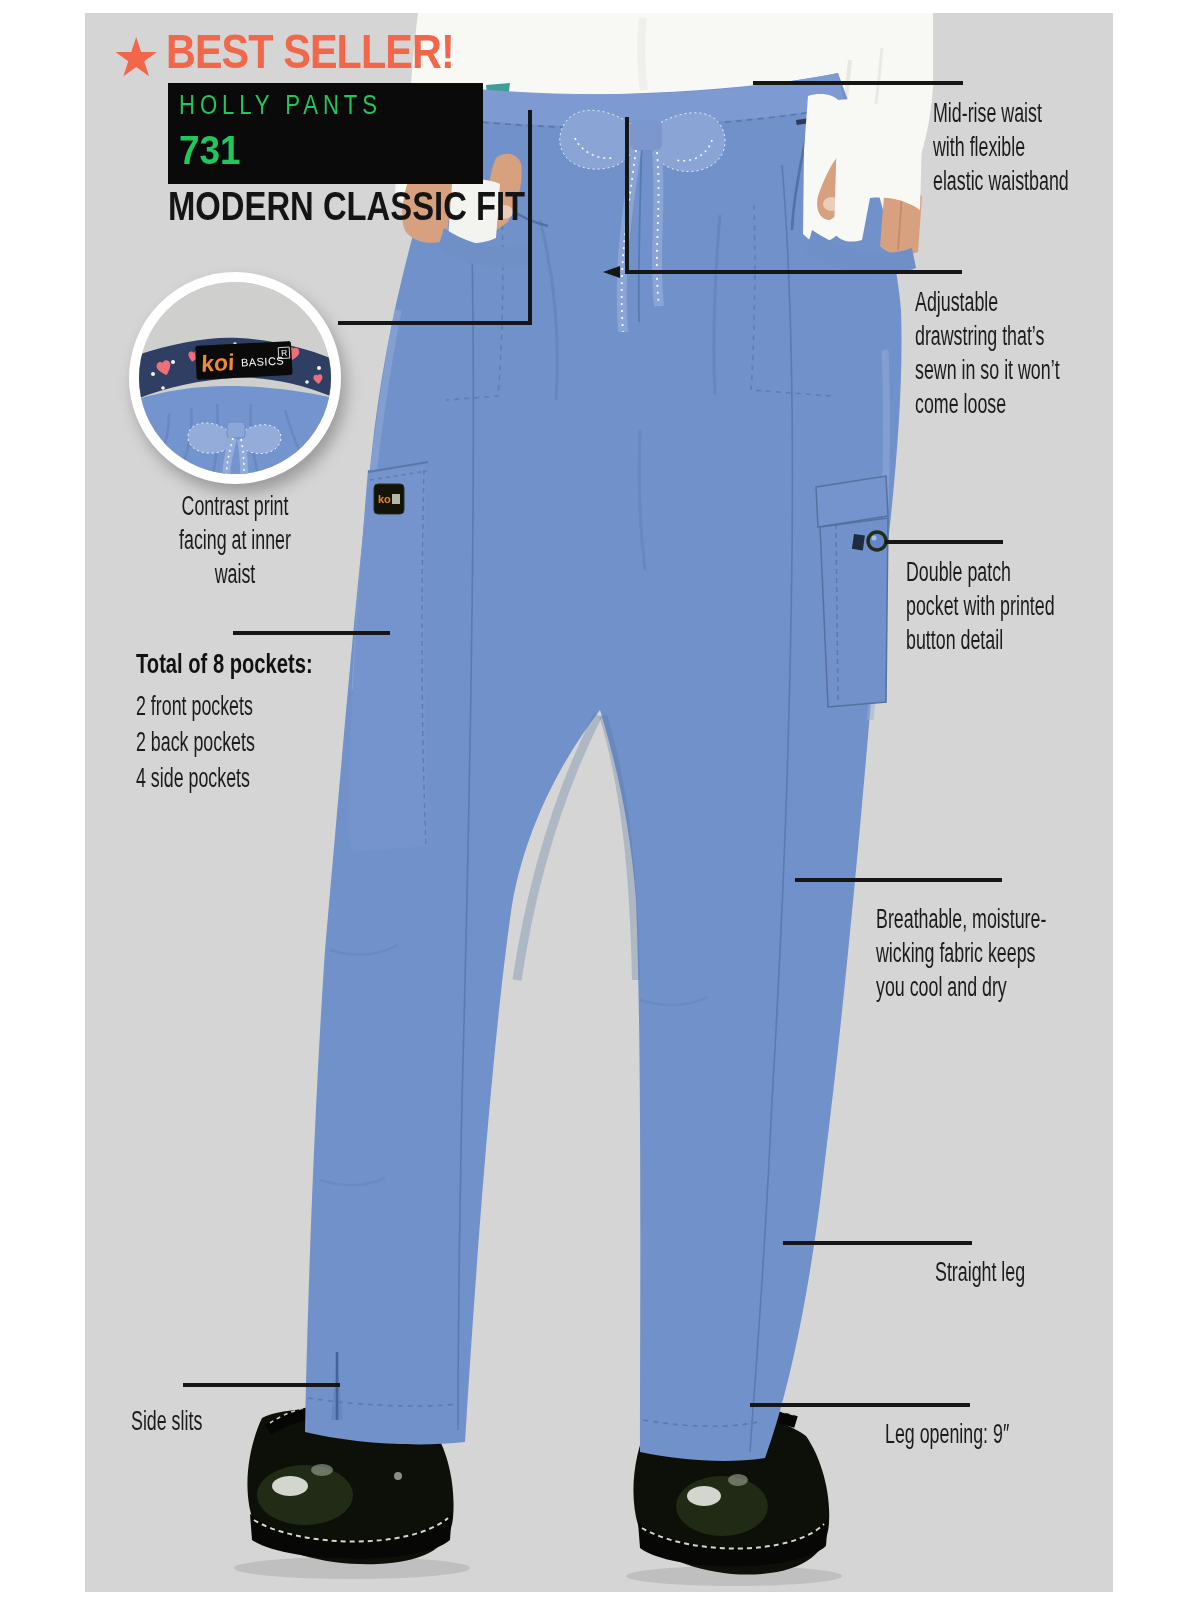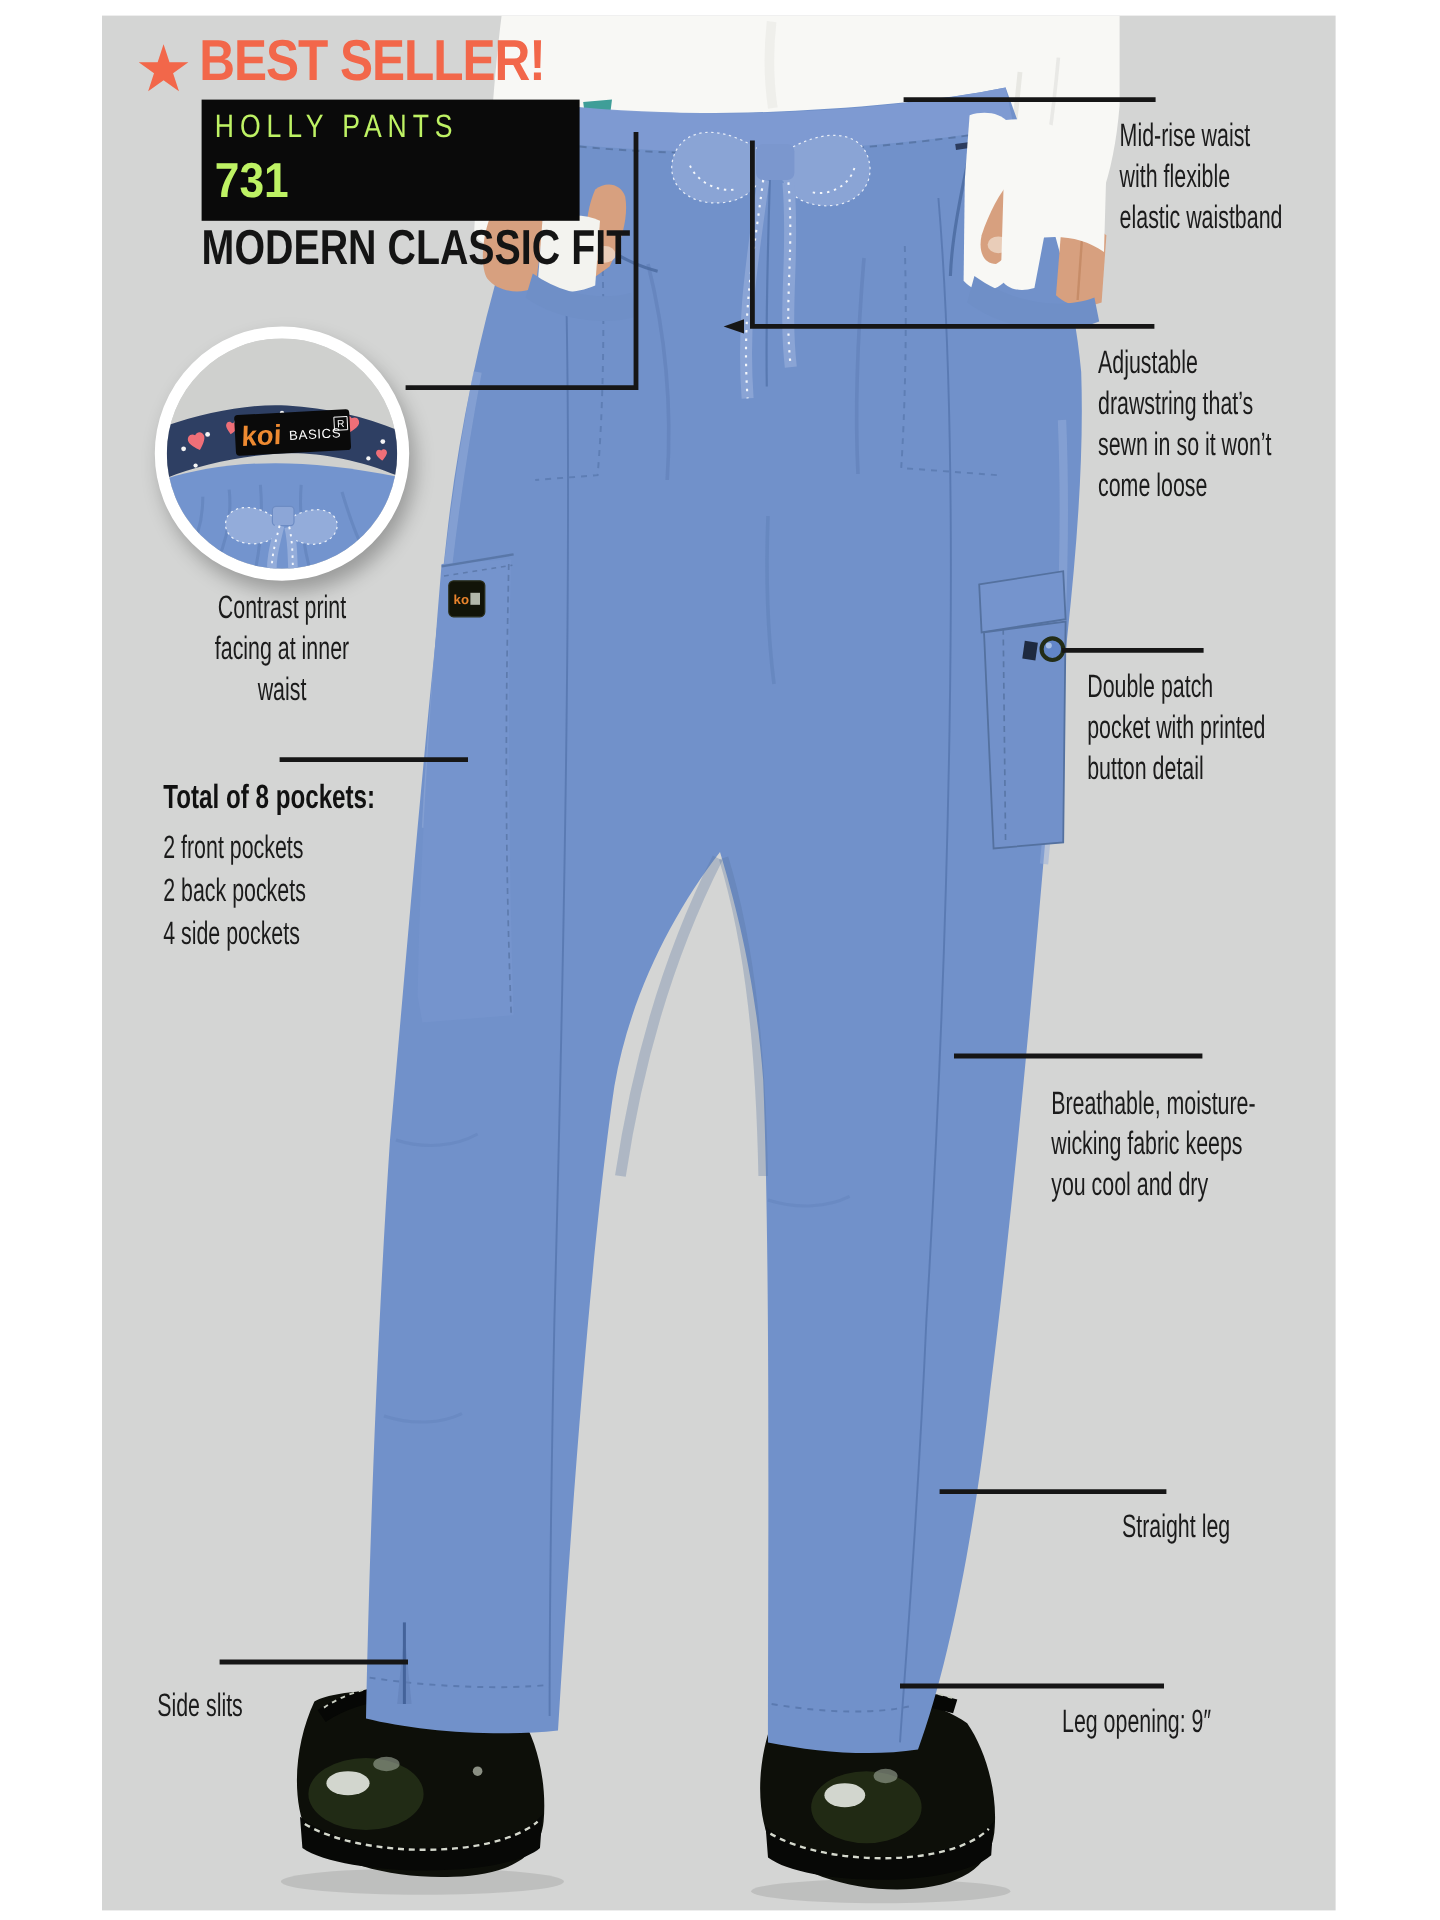--- a/index.html
+++ b/index.html
@@ -11,21 +11,21 @@
   .ann{position:absolute;font-size:27px;line-height:34px;color:#1b1b1b;white-space:pre-line;
        transform:scaleX(.66);transform-origin:left top;letter-spacing:0;}
   .ann-c{transform:scaleX(.66);transform-origin:center top;text-align:center;width:300px;}
   .pk-title{position:absolute;font-size:28px;font-weight:700;color:#111;
        transform:scaleX(.72);transform-origin:left top;white-space:nowrap;}
   .pk-item{position:absolute;font-size:27px;line-height:36px;color:#1b1b1b;
        transform:scaleX(.66);transform-origin:left top;white-space:nowrap;}
   #best{position:absolute;left:166px;top:24px;font-size:48px;font-weight:800;letter-spacing:-1px;
        color:#f2674a;transform:scaleX(.86);transform-origin:left top;white-space:nowrap;}
   #star{position:absolute;left:112px;top:26px;font-size:54px;color:#f2674a;}
-  #namebox{position:absolute;left:168px;top:83px;width:315px;height:101px;background:#0a0a0a;color:#bef264;}
+  #namebox{position:absolute;left:168px;top:83px;width:315px;height:101px;background:#0a0a0a;color:#22c55e;}
   #pname{position:absolute;left:11px;top:7px;font-size:27px;font-weight:400;letter-spacing:6px;
        transform:scaleX(.82);transform-origin:left top;white-space:nowrap;}
   #pnum{position:absolute;left:11px;top:44px;font-size:41px;font-weight:700;
        transform:scaleX(.9);transform-origin:left top;}
   #fit{position:absolute;left:168px;top:183px;font-size:41px;font-weight:800;color:#141414;
        transform:scaleX(.80);transform-origin:left top;white-space:nowrap;}
   
   #inset{position:absolute;left:129px;top:272px;width:192px;height:192px;border:10px solid #fff;
        border-radius:50%;overflow:hidden;box-shadow:5px 9px 16px rgba(0,0,0,.28);background:#cfd0ce;}
 </style>

